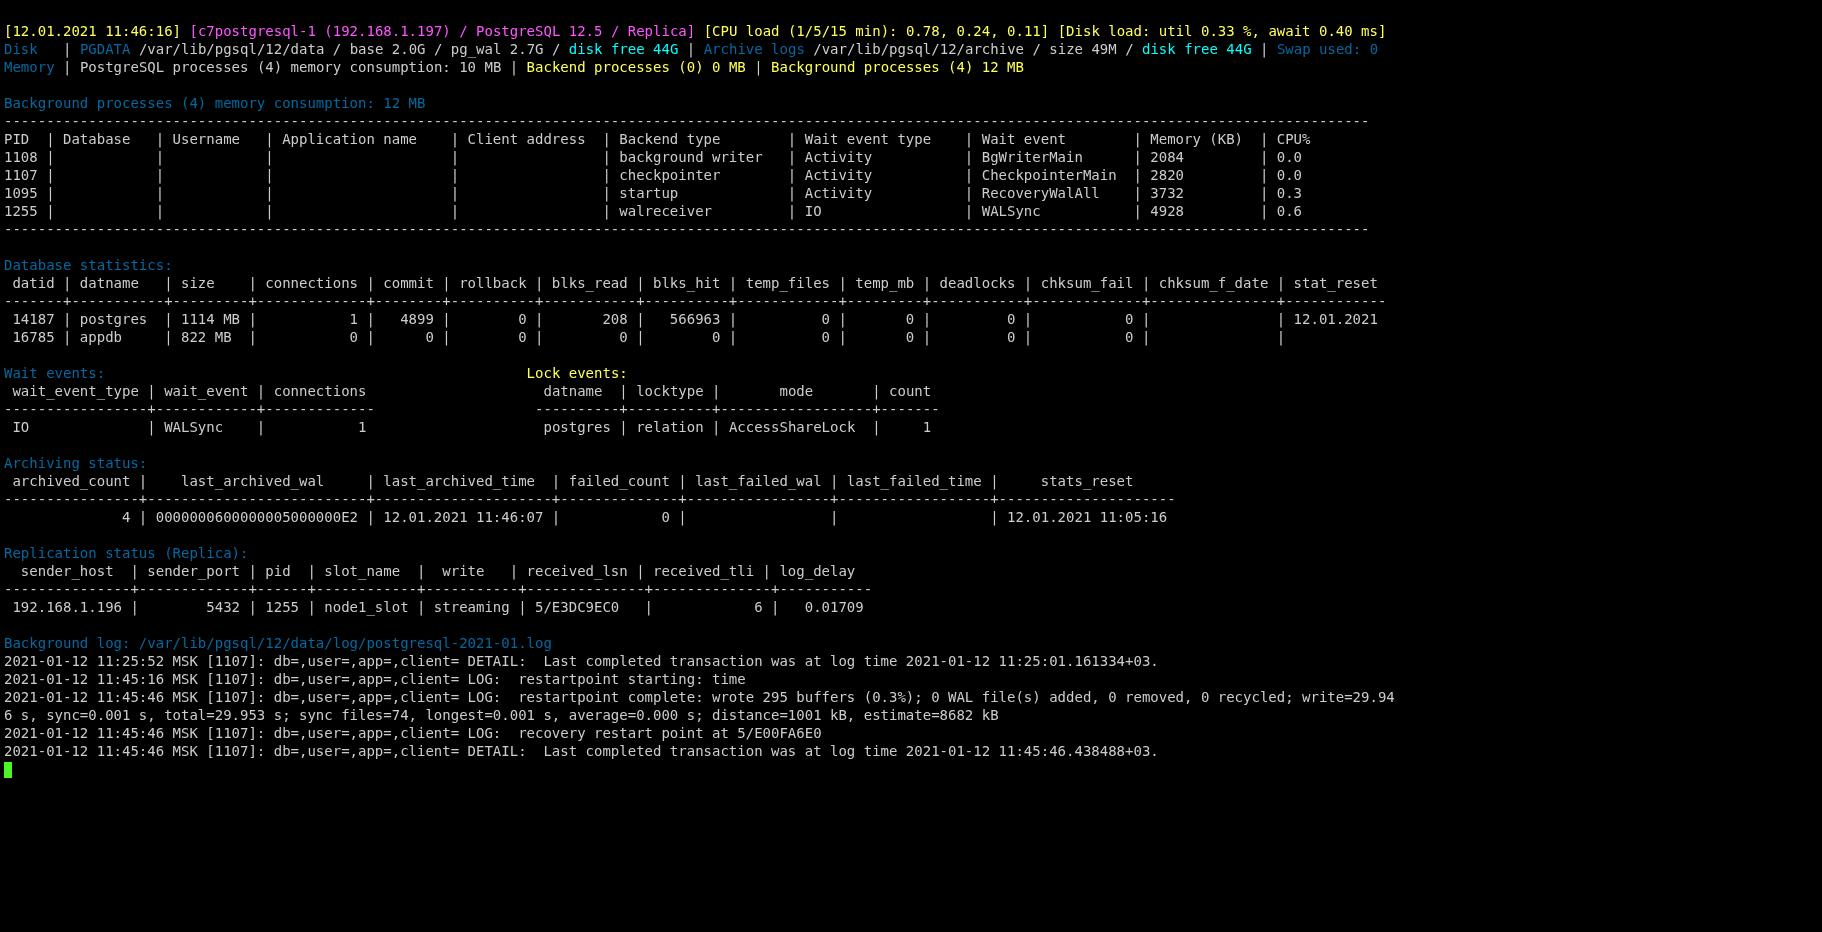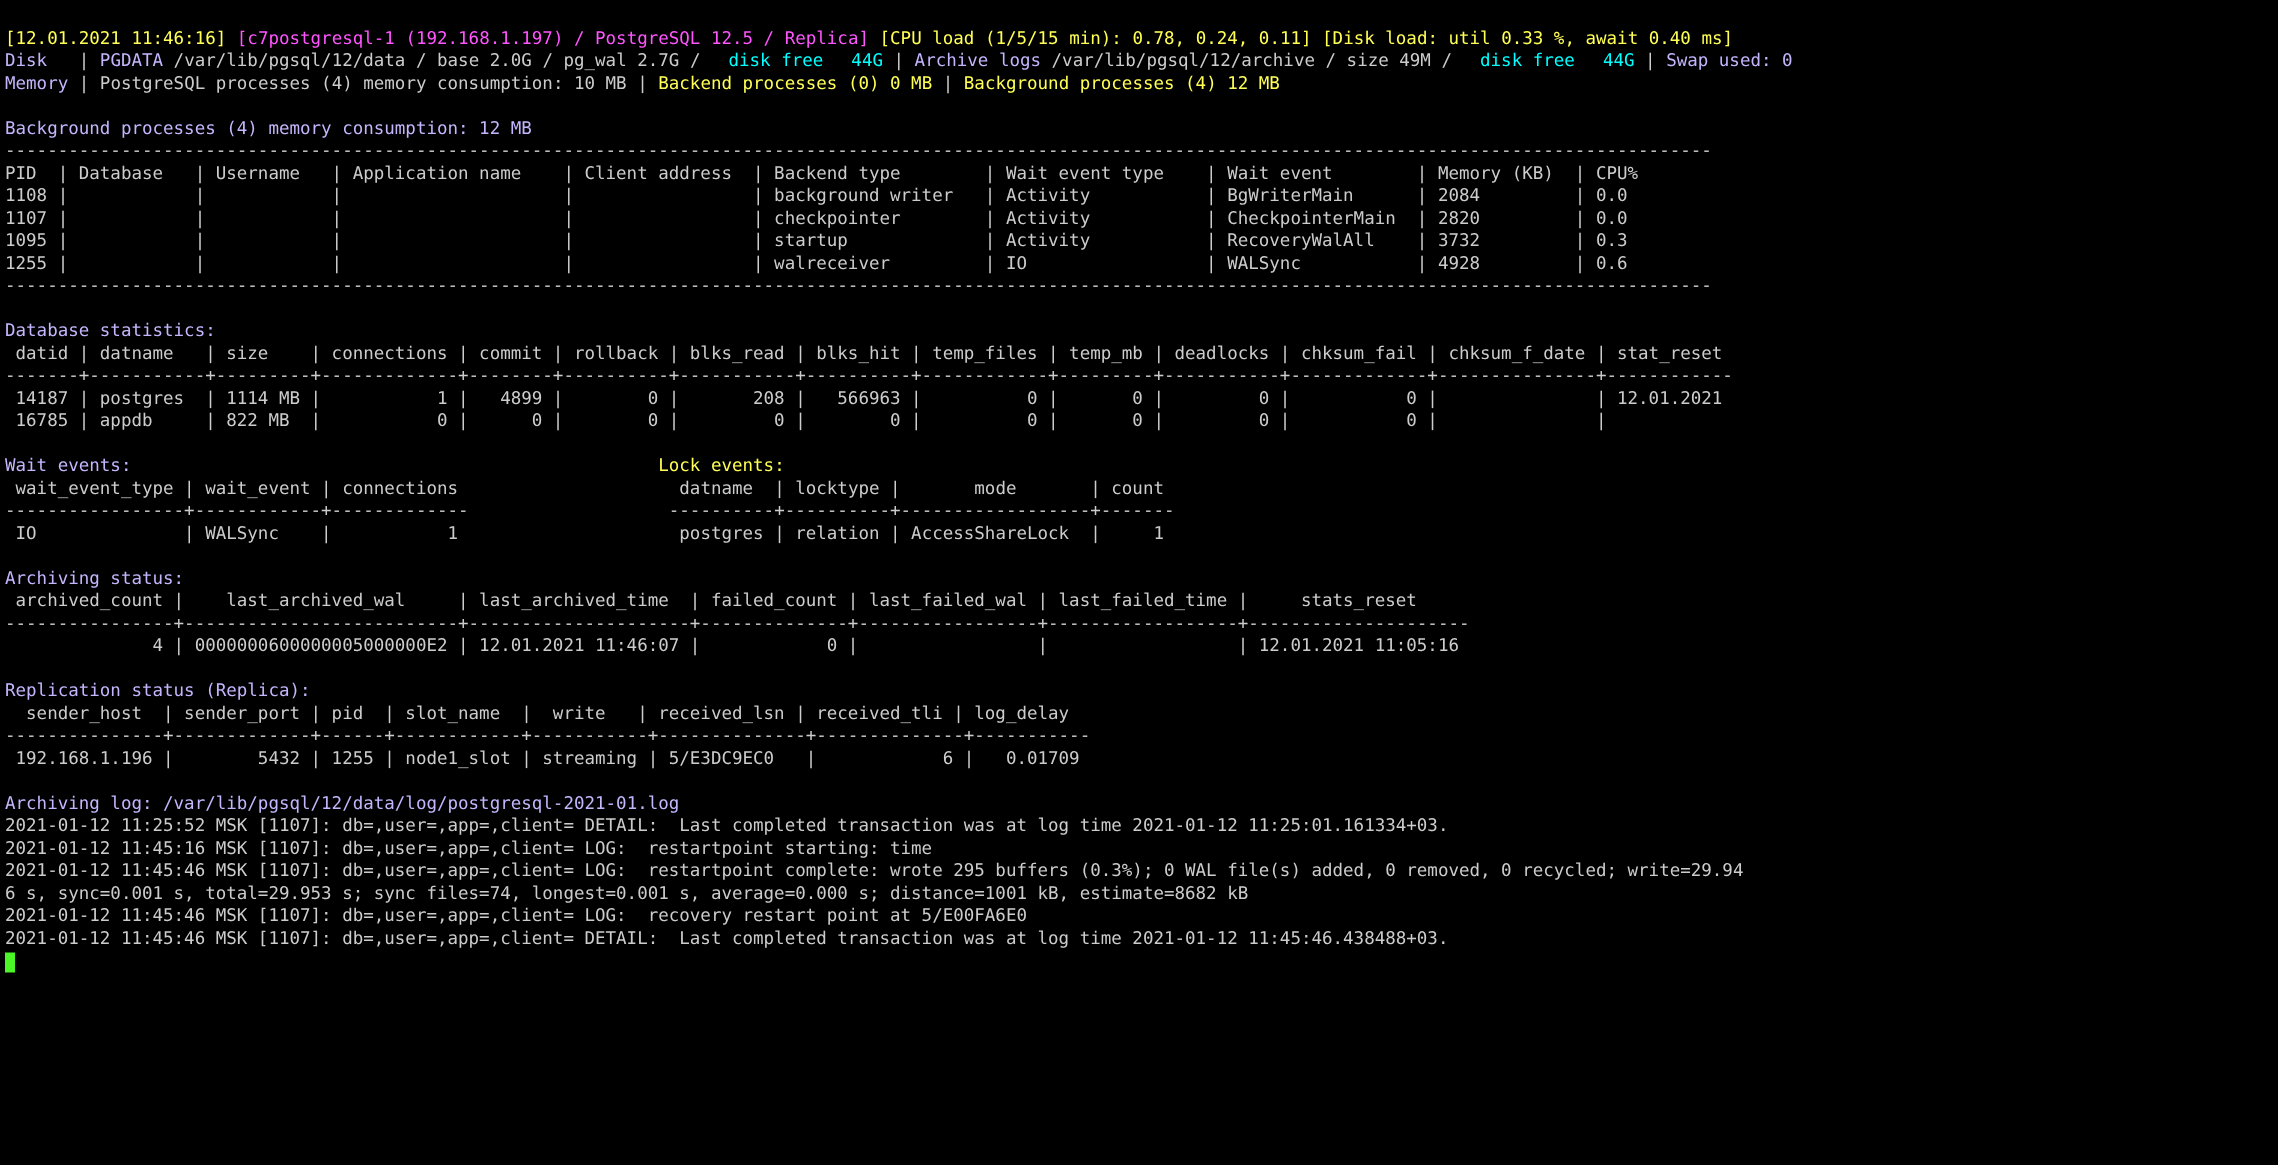--- a/index.html
+++ b/index.html
@@ -1,20 +1,20 @@
 <!DOCTYPE html>
 <html><head>
 <meta charset="utf-8">
 <style>
   html,body{margin:0;padding:0;background:#000;color:#ccc;font-family:"DejaVu Sans Mono","Consolas","Courier New",monospace;font-size:14px;line-height:18px;}
   #term{padding:4px 4px 4px 4px;white-space:pre;}
   .w{color:#ccc;}
-  .g{color:#c4b5fd;}
+  .g{color:#0369a1;}
   .y{color:#ffff55;}
-  .c{color:#00ffff;margin-left:14px;}
+  .c{color:#00ffff;}
   .m{color:#ff55ff;}
   .u{}
   .cursor{display:inline-block;width:8px;height:16px;background:#4af626;vertical-align:bottom;}
 </style>
 </head>
 <body>
 
 <div id="term">
 <span class="y">[</span><span class="y">12.01.2021 11:46:16</span><span class="y">]</span><span class="m"> [</span><span class="m">c7postgresql-1 (192.168.1.197) / PostgreSQL 12.5 / Replica</span><span class="m">]</span><span class="y"> [</span><span class="y">CPU load (1/5/15 min): </span><span class="y">0.78, 0.24, 0.11</span><span class="y">]</span><span class="y"> [</span><span class="y">Disk load: util </span><span class="y">0.33 %</span><span class="y">, await </span><span class="y">0.40 ms</span><span class="y">]</span>
 <span class="g">Disk  </span><span class="w"> | </span><span class="g">PGDATA </span><span class="w u">/var/lib/pgsql/12/data</span><span class="w"> / </span><span class="w">base 2.0G</span><span class="w"> / </span><span class="w">pg_wal 2.7G</span><span class="w"> / </span><span class="c">disk free </span><span class="c">44G</span><span class="w"> | </span><span class="g">Archive logs </span><span class="w u">/var/lib/pgsql/12/archive</span><span class="w"> / </span><span class="w">size 49M</span><span class="w"> / </span><span class="c">disk free </span><span class="c">44G</span><span class="w"> | </span><span class="g">Swap used: </span><span class="g">0</span>
@@ -43,21 +43,21 @@
 <span class="g">Archiving status:</span>
 <span class="w"> archived_count |    last_archived_wal     | last_archived_time  | failed_count | last_failed_wal | last_failed_time |     stats_reset     </span>
 <span class="w">----------------+--------------------------+---------------------+--------------+-----------------+------------------+---------------------</span>
 <span class="w">              4 | 0000000600000005000000E2 | 12.01.2021 11:46:07 |            0 |                 |                  | 12.01.2021 11:05:16</span>
 
 <span class="g">Replication status (Replica):</span>
 <span class="w">  sender_host  | sender_port | pid  | slot_name  |  write   | received_lsn | received_tli | log_delay </span>
 <span class="w">---------------+-------------+------+------------+-----------+--------------+--------------+-----------</span>
 <span class="w"> 192.168.1.196 |        5432 | 1255 | node1_slot | streaming | 5/E3DC9EC0   |            6 |   0.01709</span>
 
-<span class="g">Archiving log: </span><span class="g">/var/lib/pgsql/12/data/log/postgresql-2021-01.log</span>
+<span class="g">Background log: </span><span class="g">/var/lib/pgsql/12/data/log/postgresql-2021-01.log</span>
 <span class="w">2021-01-12 11:25:52 MSK [1107]: db=,user=,app=,client= DETAIL:  Last completed transaction was at log time 2021-01-12 11:25:01.161334+03.</span>
 <span class="w">2021-01-12 11:45:16 MSK [1107]: db=,user=,app=,client= LOG:  restartpoint starting: time</span>
 <span class="w">2021-01-12 11:45:46 MSK [1107]: db=,user=,app=,client= LOG:  restartpoint complete: wrote 295 buffers (0.3%); 0 WAL file(s) added, 0 removed, 0 recycled; write=29.94</span>
 <span class="w">6 s, sync=0.001 s, total=29.953 s; sync files=74, longest=0.001 s, average=0.000 s; distance=1001 kB, estimate=8682 kB</span>
 <span class="w">2021-01-12 11:45:46 MSK [1107]: db=,user=,app=,client= LOG:  recovery restart point at 5/E00FA6E0</span>
 <span class="w">2021-01-12 11:45:46 MSK [1107]: db=,user=,app=,client= DETAIL:  Last completed transaction was at log time 2021-01-12 11:45:46.438488+03.</span>
 <span class="cursor"></span>
 </div>
 
 </body></html>

